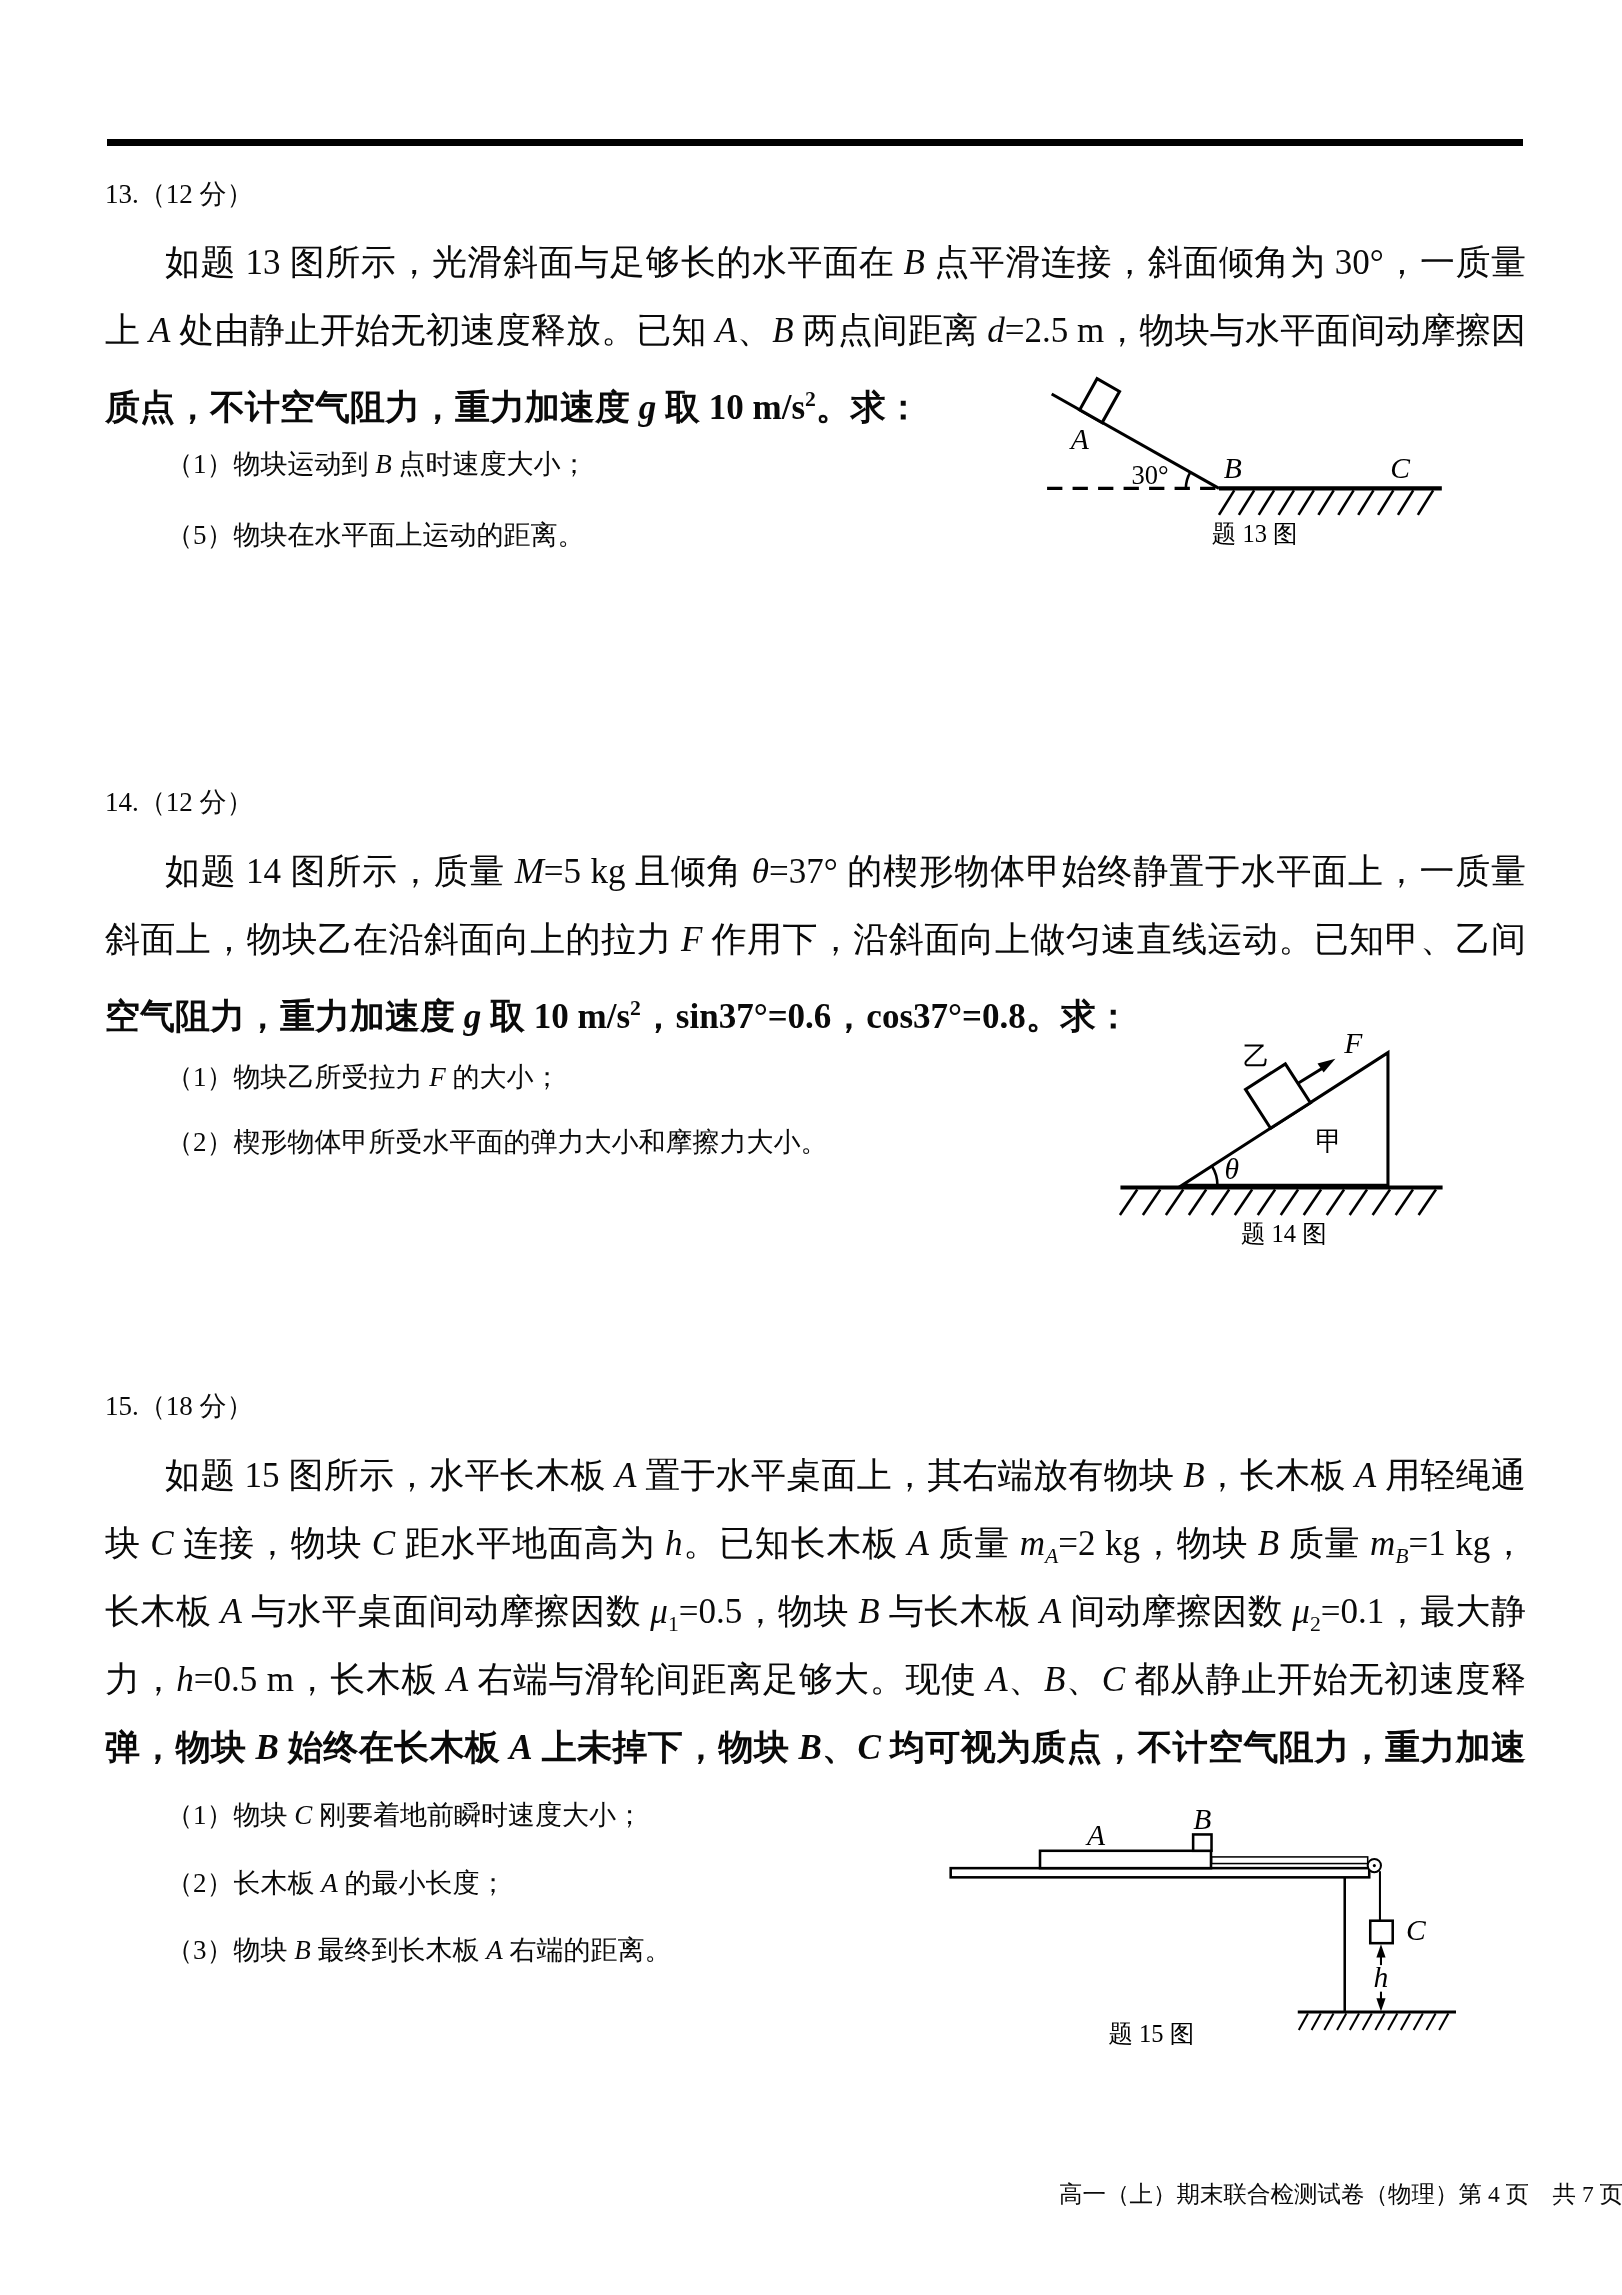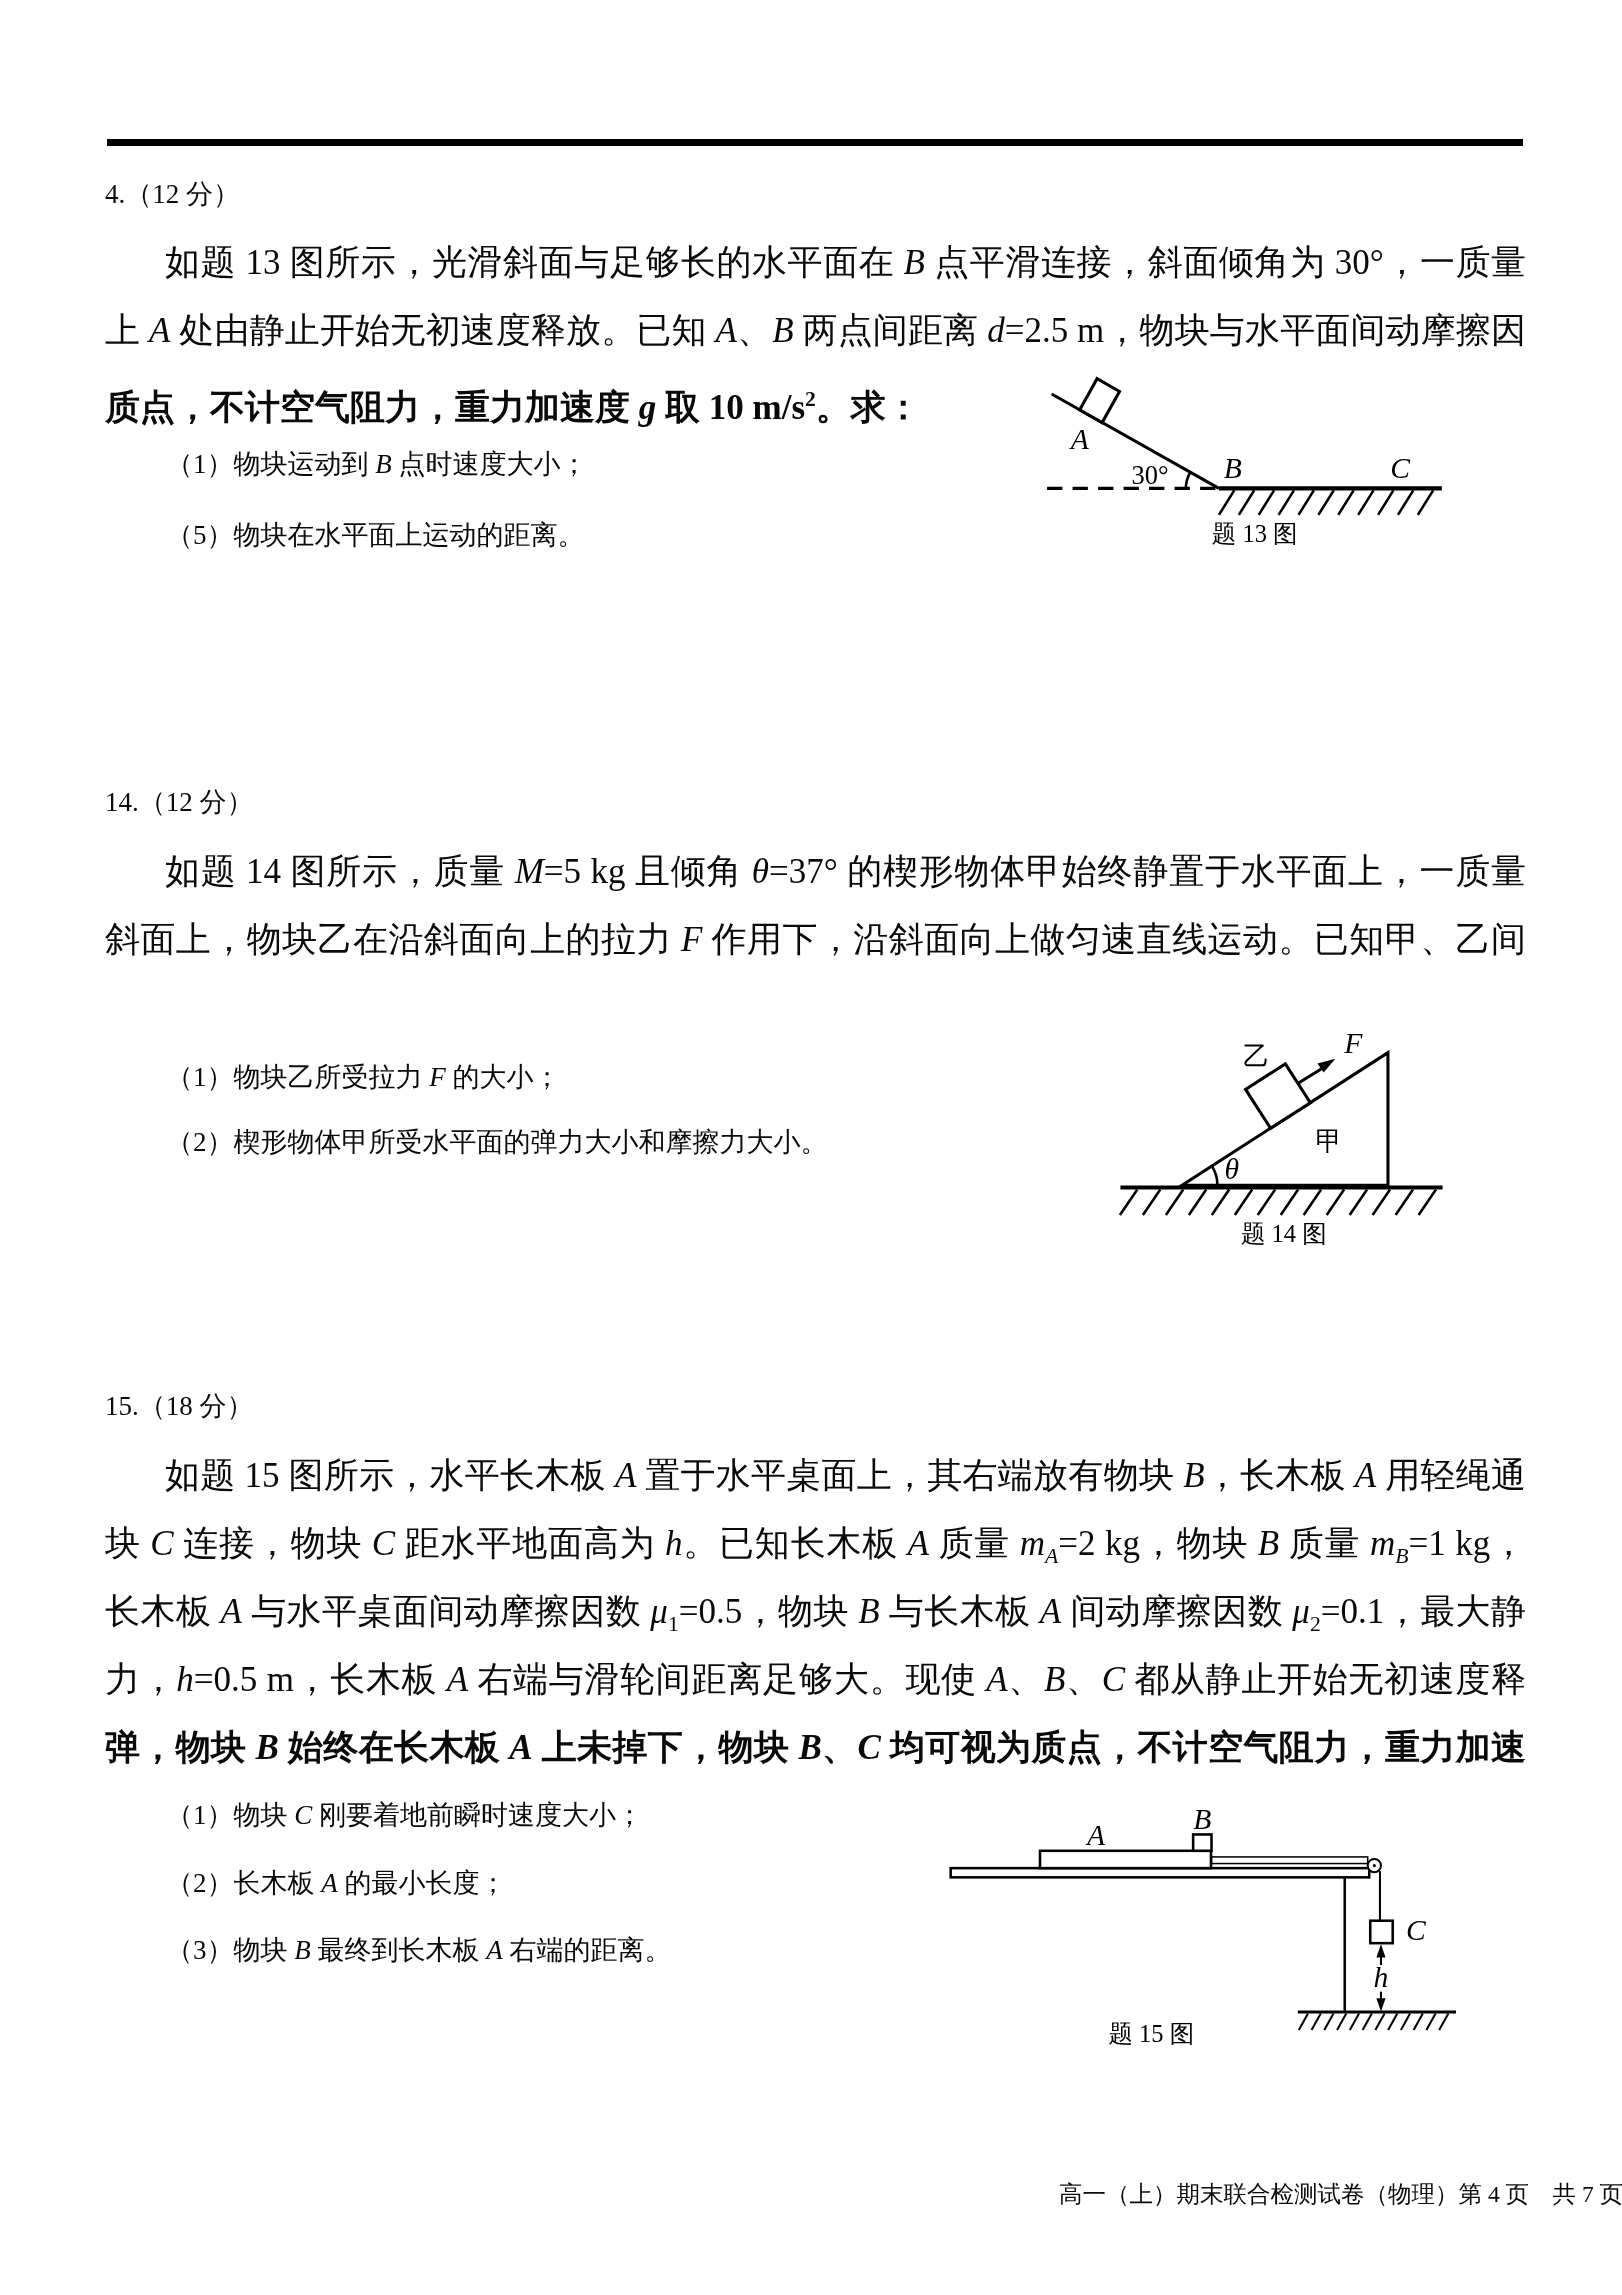--- a/index.html
+++ b/index.html
@@ -48,21 +48,21 @@
   .labdeg{font-size:52px;}
   .cap{font-size:48px;}
 </style>
 </head>
 <body>
 
 <div class="page">
 
   <div class="top-rule"></div>
 
-  <div class="q-number" style="top:160px">4.（12 分）</div>
+  <div class="q-number" style="top:160px">13.（12 分）</div>
   <div class="para" style="top:229px">
     <div class="pline first">如题 13 图所示，光滑斜面与足够长的水平面在 <i>B</i> 点平滑连接，斜面倾角为 30°，一质量 <i>m</i>=1 kg 的物块从斜面</div>
     <div class="pline">上 <i>A</i> 处由静止开始无初速度释放。已知 <i>A</i>、<i>B</i> 两点间距离 <i>d</i>=2.5 m，物块与水平面间动摩擦因数 <i>μ</i>=0.5，物块可视为</div>
     <div class="pline last">质点，不计空气阻力，重力加速度 <i>g</i> 取 10 m/s<sup>2</sup>。求：</div>
   </div>
   <div class="item" style="top:430px">（1）物块运动到 <i>B</i> 点时速度大小；</div>
   <div class="item" style="top:501px">（5）物块在水平面上运动的距离。</div>
 
   <svg class="abs" style="left:1017px;top:368px" width="460" height="204" viewBox="1990 720 900 400">
     <line x1="2057" y1="771" x2="2385" y2="956" stroke="#000" stroke-width="6"></line>
@@ -87,20 +87,21 @@
     <text x="2250" y="947" text-anchor="middle" class="labdeg">30°</text>
     <text x="2412" y="935" text-anchor="middle" class="lab">B</text>
     <text x="2740" y="935" text-anchor="middle" class="lab">C</text>
     <text x="2455" y="1062" text-anchor="middle" class="cap">题 13 图</text>
   </svg>
 
   <div class="q-number" style="top:768px">14.（12 分）</div>
   <div class="para" style="top:838px">
     <div class="pline first">如题 14 图所示，质量 <i>M</i>=5 kg 且倾角 <i>θ</i>=37° 的楔形物体甲始终静置于水平面上，一质量 <i>m</i>=1 kg 的物块乙置于</div>
     <div class="pline">斜面上，物块乙在沿斜面向上的拉力 <i>F</i> 作用下，沿斜面向上做匀速直线运动。已知甲、乙间动摩擦因数 <i>μ</i>=0.5，不计</div>
+    <div class="pline last">空气阻力，重力加速度 <i>g</i> 取 10 m/s<sup>2</sup>，sin37°=0.6，cos37°=0.8。求：</div>
   </div>
   <div class="item" style="top:1043px">（1）物块乙所受拉力 <i>F</i> 的大小；</div>
   <div class="item" style="top:1108px">（2）楔形物体甲所受水平面的弹力大小和摩擦力大小。</div>
 
   <svg class="abs" style="left:1099px;top:1022px" width="388" height="240" viewBox="2150 2000 760 470">
     <line x1="2192" y1="2324" x2="2823" y2="2324" stroke="#000" stroke-width="8"></line>
     <g stroke="#000" stroke-width="5">
       <line x1="2225" y1="2328" x2="2191" y2="2378"></line>
         <line x1="2270" y1="2328" x2="2236" y2="2378"></line>
       <line x1="2315" y1="2328" x2="2281" y2="2378"></line>

